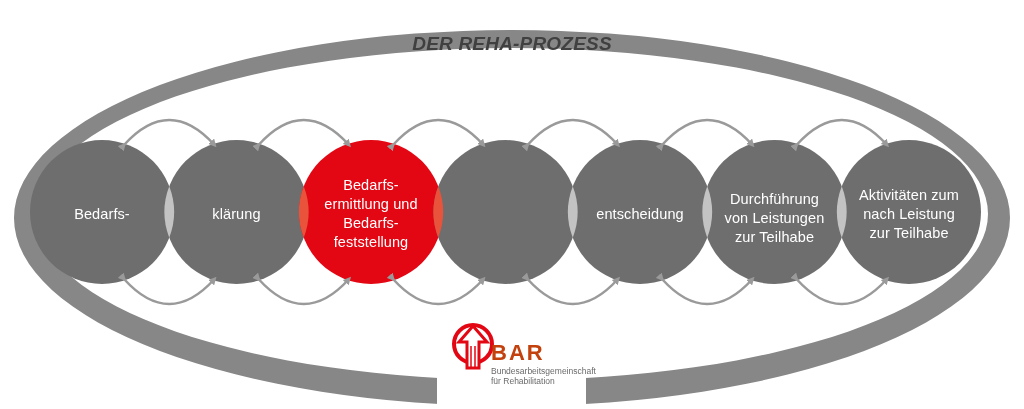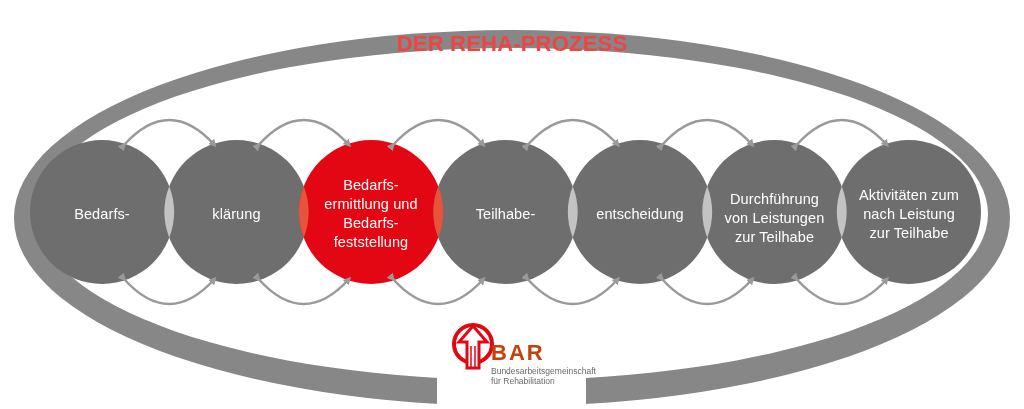--- a/index.html
+++ b/index.html
@@ -1,19 +1,19 @@
 <!DOCTYPE html>
 <html><head>
 <meta charset="utf-8">
 <style>
   html, body { margin: 0; padding: 0; background: #ffffff; }
   body { width: 1024px; height: 409px; position: relative; overflow: hidden; font-family: "Liberation Sans", "DejaVu Sans", sans-serif; }
   svg#diagram { position: absolute; left: 0; top: 0; }
   .step-label { position: absolute; width: 140px; text-align: center; color: #ffffff; font-size: 14.5px; line-height: 19px; letter-spacing: 0.1px; transform: translate(-50%, -50%); }
-  .title { position: absolute; left: 512px; top: 44px; transform: translate(-50%, -50%); color: #ef4444; font-weight: bold; font-size: 22px; letter-spacing: 0.2px; white-space: nowrap; }
+  .title { position: absolute; left: 512px; top: 44px; transform: translate(-50%, -50%); color: #404040; font-weight: bold; font-size: 19px; letter-spacing: 0.2px; white-space: nowrap; font-style: italic; }
   .logo { position: absolute; left: 447px; top: 318px; width: 150px; height: 80px; }
   .logo-bar { position: absolute; left: 44px; top: 22px; color: #c2410c; font-weight: bold; font-size: 22px; letter-spacing: 2px; }
   .logo-sub { position: absolute; left: 44px; top: 48px; color: #6a6a6a; font-size: 8.5px; line-height: 10px; white-space: nowrap; }
 </style>
 </head>
 <body>
 
 <svg id="diagram" width="1024" height="409" viewBox="0 0 1024 409" xmlns="http://www.w3.org/2000/svg">
   <defs>
     <marker id="arrowhead" markerWidth="8" markerHeight="8" refX="5" refY="4" orient="auto" markerUnits="userSpaceOnUse">
@@ -80,21 +80,20 @@
     <div class="step-label" style="left: 236.5px; top: 214px;">
       <div>klärung</div>
     </div>
     <div class="step-label" style="left: 371px; top: 214px;">
       <div>Bedarfs-</div>
       <div>ermittlung und</div>
       <div>Bedarfs-</div>
       <div>feststellung</div>
     </div>
     <div class="step-label" style="left: 505.5px; top: 214px;">
-      <div>Teilhabe-</div>
     </div>
     <div class="step-label" style="left: 640px; top: 214px;">
       <div>entscheidung</div>
     </div>
     <div class="step-label" style="left: 774.5px; top: 218px;">
       <div>Durchführung</div>
       <div>von Leistungen</div>
       <div>zur Teilhabe</div>
     </div>
     <div class="step-label" style="left: 909px; top: 214px;">

